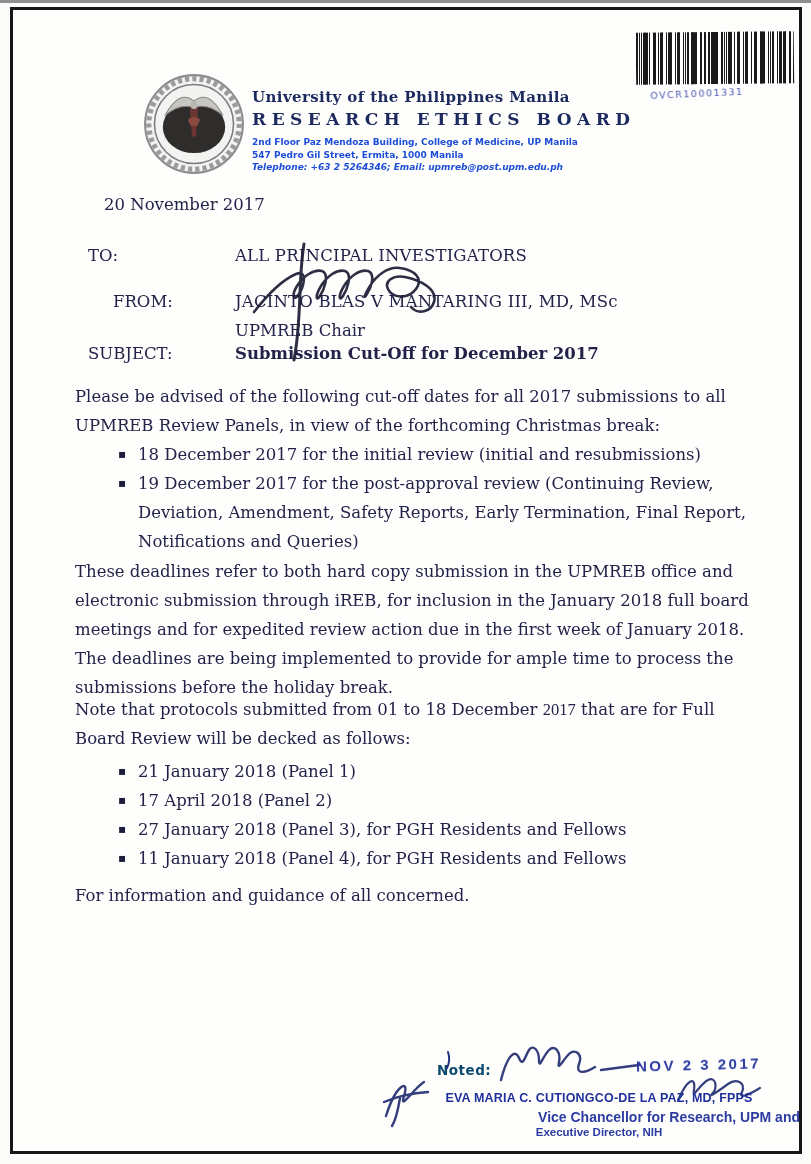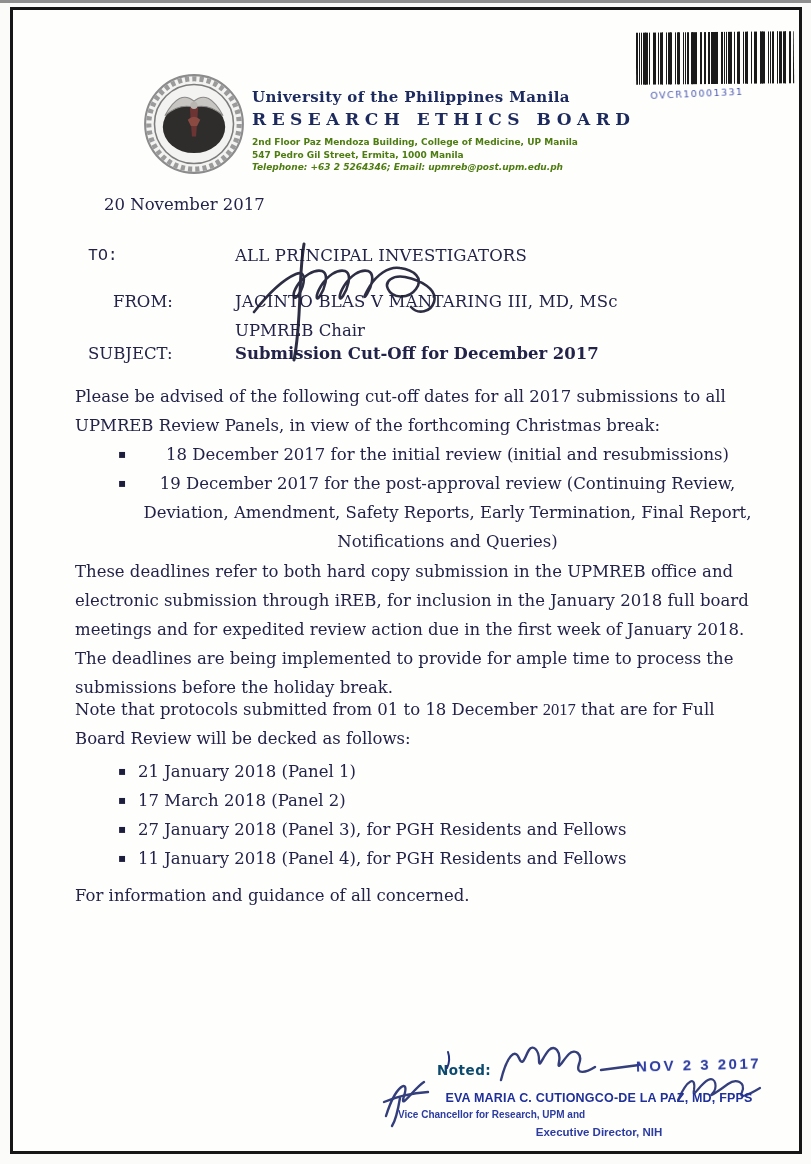--- a/index.html
+++ b/index.html
@@ -8,21 +8,21 @@
     font-family:"DejaVu Serif","Liberation Serif",serif;color:#23234a;
   }
   .top-scan-line{position:absolute;top:0;left:0;width:811px;height:3px;background:#8f8f8f;}
   .page-frame{position:absolute;left:10px;top:7px;right:9px;bottom:10px;border:3px solid #161616;background:#fefefd;}
 
   
   .seal{position:absolute;left:142px;top:72px;width:104px;height:104px;}
   .header-text{position:absolute;left:252px;top:88px;width:420px;color:#1d2a5e;}
   .org1{font-size:15px;font-weight:bold;letter-spacing:.4px;}
   .org2{font-size:17px;font-weight:bold;letter-spacing:5.5px;margin-top:3px;white-space:nowrap;}
-  .addr{margin-top:7px;color:#4d7c0f;filter:blur(.25px);}
+  .addr{margin-top:7px;color:#1d4ed8;filter:blur(.25px);}
   .addr div{font-family:"DejaVu Sans","Liberation Sans",sans-serif;font-size:9px;font-weight:bold;line-height:12.5px;}
   .addr .contact{font-style:italic;font-weight:600;}
   .barcode-wrap{position:absolute;left:636px;top:32px;width:160px;transform:rotate(-.6deg);}
   .barcode{width:158px;height:52px;background-color:#fff;
     background:
       repeating-linear-gradient(90deg,#1a1a1a 0 2px,transparent 2px 5px,#1a1a1a 5px 6px,transparent 6px 7px,#1a1a1a 7px 10px,transparent 10px 13px,#1a1a1a 13px 14px,transparent 14px 17px),
       repeating-linear-gradient(90deg,transparent 0 3px,#1a1a1a 3px 4px,transparent 4px 9px,#1a1a1a 9px 12px,transparent 12px 19px,#1a1a1a 19px 20px,transparent 20px 23px);
   }
   .barcode-label{font-family:"DejaVu Sans",sans-serif;font-size:9.5px;color:#4a58b0;letter-spacing:1.5px;
     margin-top:3px;padding-left:14px;transform:rotate(-2deg);filter:blur(.3px);}
@@ -40,21 +40,21 @@
   .para{left:75px;width:682px;}
   .blist{left:75px;width:682px;}
   .blist .li{position:relative;padding-left:63px;}
   .blist .li::before{content:"▪";position:absolute;left:43px;top:0;font-size:12px;color:#1d1d3d;}
   .year-alt{font-family:"Liberation Serif",serif;}
 
   
   .noted{left:437px;top:1062px;font-family:"DejaVu Sans",sans-serif;font-size:13.5px;font-weight:bold;color:#0c4a6e;filter:blur(.45px);letter-spacing:.5px;}
   .date-stamp{left:636px;top:1056px;font-family:"Liberation Sans",sans-serif;font-size:15px;font-weight:bold;color:#2a3aa0;letter-spacing:2.5px;transform:rotate(-1.5deg);filter:blur(.3px);white-space:nowrap;}
   .sig-name{left:398px;top:1091px;width:402px;text-align:center;font-family:"Liberation Sans",sans-serif;font-size:12.5px;font-weight:bold;color:#20309b;letter-spacing:.2px;filter:blur(.3px);white-space:nowrap;}
-  .sig-title1{left:398px;top:1109px;width:402px;text-align:left;font-family:"Liberation Sans",sans-serif;font-size:10px;color:#2c3ca0;font-weight:600;filter:blur(.35px);}
+  .sig-title1{left:398px;top:1109px;width:402px;text-align:right;font-family:"Liberation Sans",sans-serif;font-size:14px;color:#2c3ca0;font-weight:600;filter:blur(.35px);}
   .sig-title2{left:398px;top:1126px;width:402px;text-align:center;font-family:"Liberation Sans",sans-serif;font-size:11.5px;color:#2c3ca0;font-weight:600;filter:blur(.45px);}
   svg.sig{position:absolute;overflow:visible;}
 </style>
 </head>
 <body>
 
 <div class="top-scan-line"></div>
 <div class="page-frame"></div>
 
 <svg class="seal" viewBox="0 0 100 100">
@@ -78,55 +78,55 @@
   </div>
 </div>
 
 <div class="barcode-wrap">
   <div class="barcode"></div>
   <div class="barcode-label">OVCR10001331</div>
 </div>
 
 <div class="abs bodytext date-line">20 November 2017</div>
 
-<div class="abs bodytext meta-label" style="top:241px;font-family:Liberation Mono, monospace;">TO:</div>
+<div class="abs bodytext meta-label" style="top:241px;">TO:</div>
 <div class="abs bodytext meta-value caps" style="top:241px;">ALL PRINCIPAL INVESTIGATORS</div>
 
 <div class="abs bodytext meta-label" style="top:287px;margin-left:25px;">FROM:</div>
 <div class="abs bodytext meta-value caps" style="top:287px;">JACINTO BLAS V MANTARING III, MD, MSc</div>
 <div class="abs bodytext meta-value" style="top:316px;">UPMREB Chair</div>
 
 <div class="abs bodytext meta-label" style="top:339px;">SUBJECT:</div>
 <div class="abs bodytext meta-value subj-value" style="top:339px;">Submission Cut-Off for December 2017</div>
 
 <svg class="sig" style="left:248px;top:238px;" width="230" height="125" viewBox="0 0 230 125">
   <g fill="none" stroke="#1c1c34" stroke-width="2.6" stroke-linecap="round" opacity=".92">
     <path d="M6,74 C 20,56 34,42 48,36 C 60,31 56,48 51,56 C 46,64 43,58 49,48 C 55,38 66,31 74,33 C 82,36 76,52 72,58 C 68,64 67,58 73,48 C 79,38 89,31 97,33 C 105,36 99,52 95,58 C 91,64 90,58 96,48 C 102,38 112,31 120,33 C 128,36 123,50 119,56 C 115,62 116,58 122,48 C 128,38 140,28 152,30 C 166,32 176,40 168,51 C 160,62 144,60 140,51 C 136,43 145,37 157,39 C 172,42 190,51 186,64 C 183,74 170,77 163,69"></path>
     <path d="M56,6 C 50,40 54,82 46,122" stroke-width="3"></path>
   </g>
 </svg>
 
 <div class="abs para bodytext" style="top:382px;">Please be advised of the following cut-off dates for all 2017 submissions to all UPMREB Review Panels, in view of the forthcoming Christmas break:</div>
 
-<div class="abs blist bodytext" style="top:440px;text-align:center;">
+<div class="abs blist bodytext" style="top:440px;">
   <div class="li">18 December 2017 for the initial review (initial and resubmissions)</div>
   <div class="li">19 December 2017 for the post-approval review (Continuing Review, Deviation, Amendment, Safety Reports, Early Termination, Final Report, Notifications and Queries)</div>
 </div>
 
 <div class="abs para bodytext" style="top:557px;">These deadlines refer to both hard copy submission in the UPMREB office and electronic submission through iREB, for inclusion in the January 2018 full board meetings and for expedited review action due in the first week of January 2018.  The deadlines are being implemented to provide for ample time to process the submissions before the holiday break.</div>
 
 <div class="abs para bodytext" style="top:695px;">
   <span>Note that protocols submitted from 01 to 18 December</span>
   <span class="year-alt">2017</span>
   <span>that are for Full Board Review will be decked as follows:</span>
 </div>
 
 <div class="abs blist bodytext" style="top:757px;">
   <div class="li">21 January 2018 (Panel 1)</div>
-  <div class="li">17 March 2018 (Panel 2)</div>
+  <div class="li">17 April 2018 (Panel 2)</div>
   <div class="li">27 January 2018 (Panel 3), for PGH Residents and Fellows</div>
   <div class="li">11 January 2018 (Panel 4), for PGH Residents and Fellows</div>
 </div>
 
 <div class="abs para bodytext" style="top:881px;">For information and guidance of all concerned.</div>
 
 <div class="abs noted">Noted:</div>
 
 <svg class="sig" style="left:440px;top:1050px;" width="20" height="20" viewBox="0 0 20 20">
   <path d="M8,2 C 10,8 9,14 7,18" fill="none" stroke="#23307e" stroke-width="2" stroke-linecap="round"></path>

